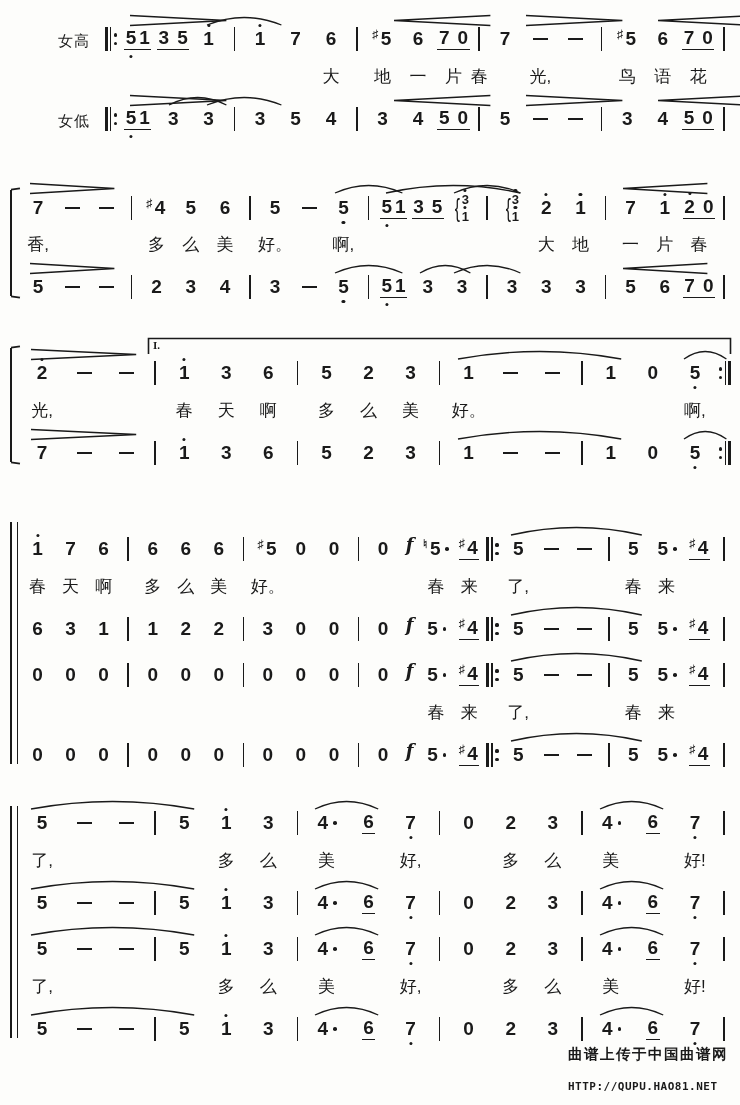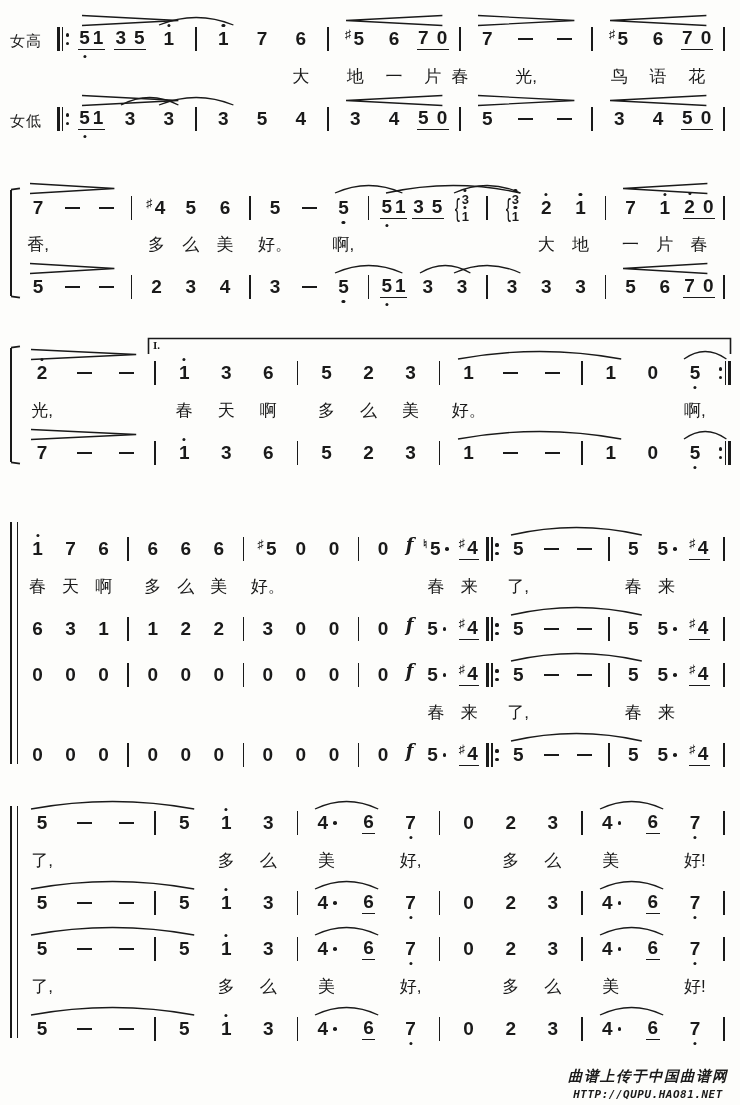--- a/index.html
+++ b/index.html
@@ -16,21 +16,21 @@
   #score .system:nth-child(3) .row.notes:first-child{margin-top:24px;}
   #score .system:nth-child(4) .row.notes:first-child{margin-top:26px;}
   .sysgrid{flex:1;display:flex;flex-direction:column;min-width:0;}
   .lb{position:absolute;left:0;top:14px;bottom:6px;width:5px;}
   .lb-double{border-left:2.4px solid #1a1a1a;border-right:1.2px solid #1a1a1a;}
   .lb-bracket{border-left:2.2px solid #1a1a1a;width:7px;}
   .lb-bracket::before,.lb-bracket::after{content:"";position:absolute;left:-1px;width:9px;height:2px;background:#1a1a1a;}
   .lb-bracket::before{top:-2px;transform:rotate(-8deg);}
   .lb-bracket::after{bottom:-2px;transform:rotate(8deg);}
   .hasbar .sysgrid{margin-left:11px;}
-  .gutter{width:46px;position:relative;flex:0 0 46px;}
+  .gutter{width:46px;position:relative;flex:0 0 46px;margin-left:48px;}
   .vlabel{position:absolute;left:0;font-size:15px;letter-spacing:1px;white-space:nowrap;}
   .vl0{top:24px;}  .vl1{top:104px;}
   .row{display:grid;position:relative;}
   .row.notes{height:30px;margin-top:16px;font-size:19px;font-weight:700;}
   .row.lyrics{height:24px;margin-top:10px;font-size:17px;}
   .cell{display:flex;align-items:center;justify-content:center;position:relative;min-width:0;}
   .core{display:inline-flex;align-items:center;line-height:20px;white-space:nowrap;}
   .core.beam{border-bottom:1.8px solid currentColor;padding-bottom:1px;}
   .d{display:inline-block;position:relative;padding:0 1.5px;}
   .d.hi::before,.d.lo::after{content:"";position:absolute;left:50%;transform:translateX(-50%);
@@ -49,23 +49,23 @@
   .rdots i{width:3.2px;height:3.2px;border-radius:50%;background:currentColor;}
   .dyn{font-family:"DejaVu Serif",serif;font-style:italic;font-weight:700;font-size:18px;
        transform:translateY(-5px);display:inline-block;}
   .brace{font-size:26px;font-weight:400;transform:scaleX(.6);display:inline-block;margin-right:-2px;}
   .chstack{display:inline-flex;flex-direction:column;gap:2px;}
   .chline{font-size:13px;font-weight:700;}
   .chline .core{line-height:11px;}
   .mark{position:absolute;pointer-events:none;}
   .voltalab{position:absolute;left:6px;top:4px;font-size:11px;font-weight:700;
             font-family:"Liberation Serif",serif;line-height:1;}
-  .footer{position:absolute;right:12px;bottom:4px;text-align:center;font-style:italic;}
+  .footer{position:absolute;right:12px;bottom:12px;text-align:left;}
   .fl1{font-size:14.5px;font-weight:700;letter-spacing:1.5px;}
-  .fl2{font-size:11px;font-weight:700;letter-spacing:.5px;font-family:"DejaVu Sans Mono",monospace;margin-top:2px;}
+  .fl2{font-size:11px;font-weight:700;letter-spacing:.5px;font-family:"DejaVu Sans Mono",monospace;margin-top:16px;}
 </style>
 </head>
 <body>
 
 <div class="page">
   <div id="score">
       <div class="system">
         <div class="gutter">
           <span class="vlabel vl0">女高</span>
           <span class="vlabel vl1">女低</span>

